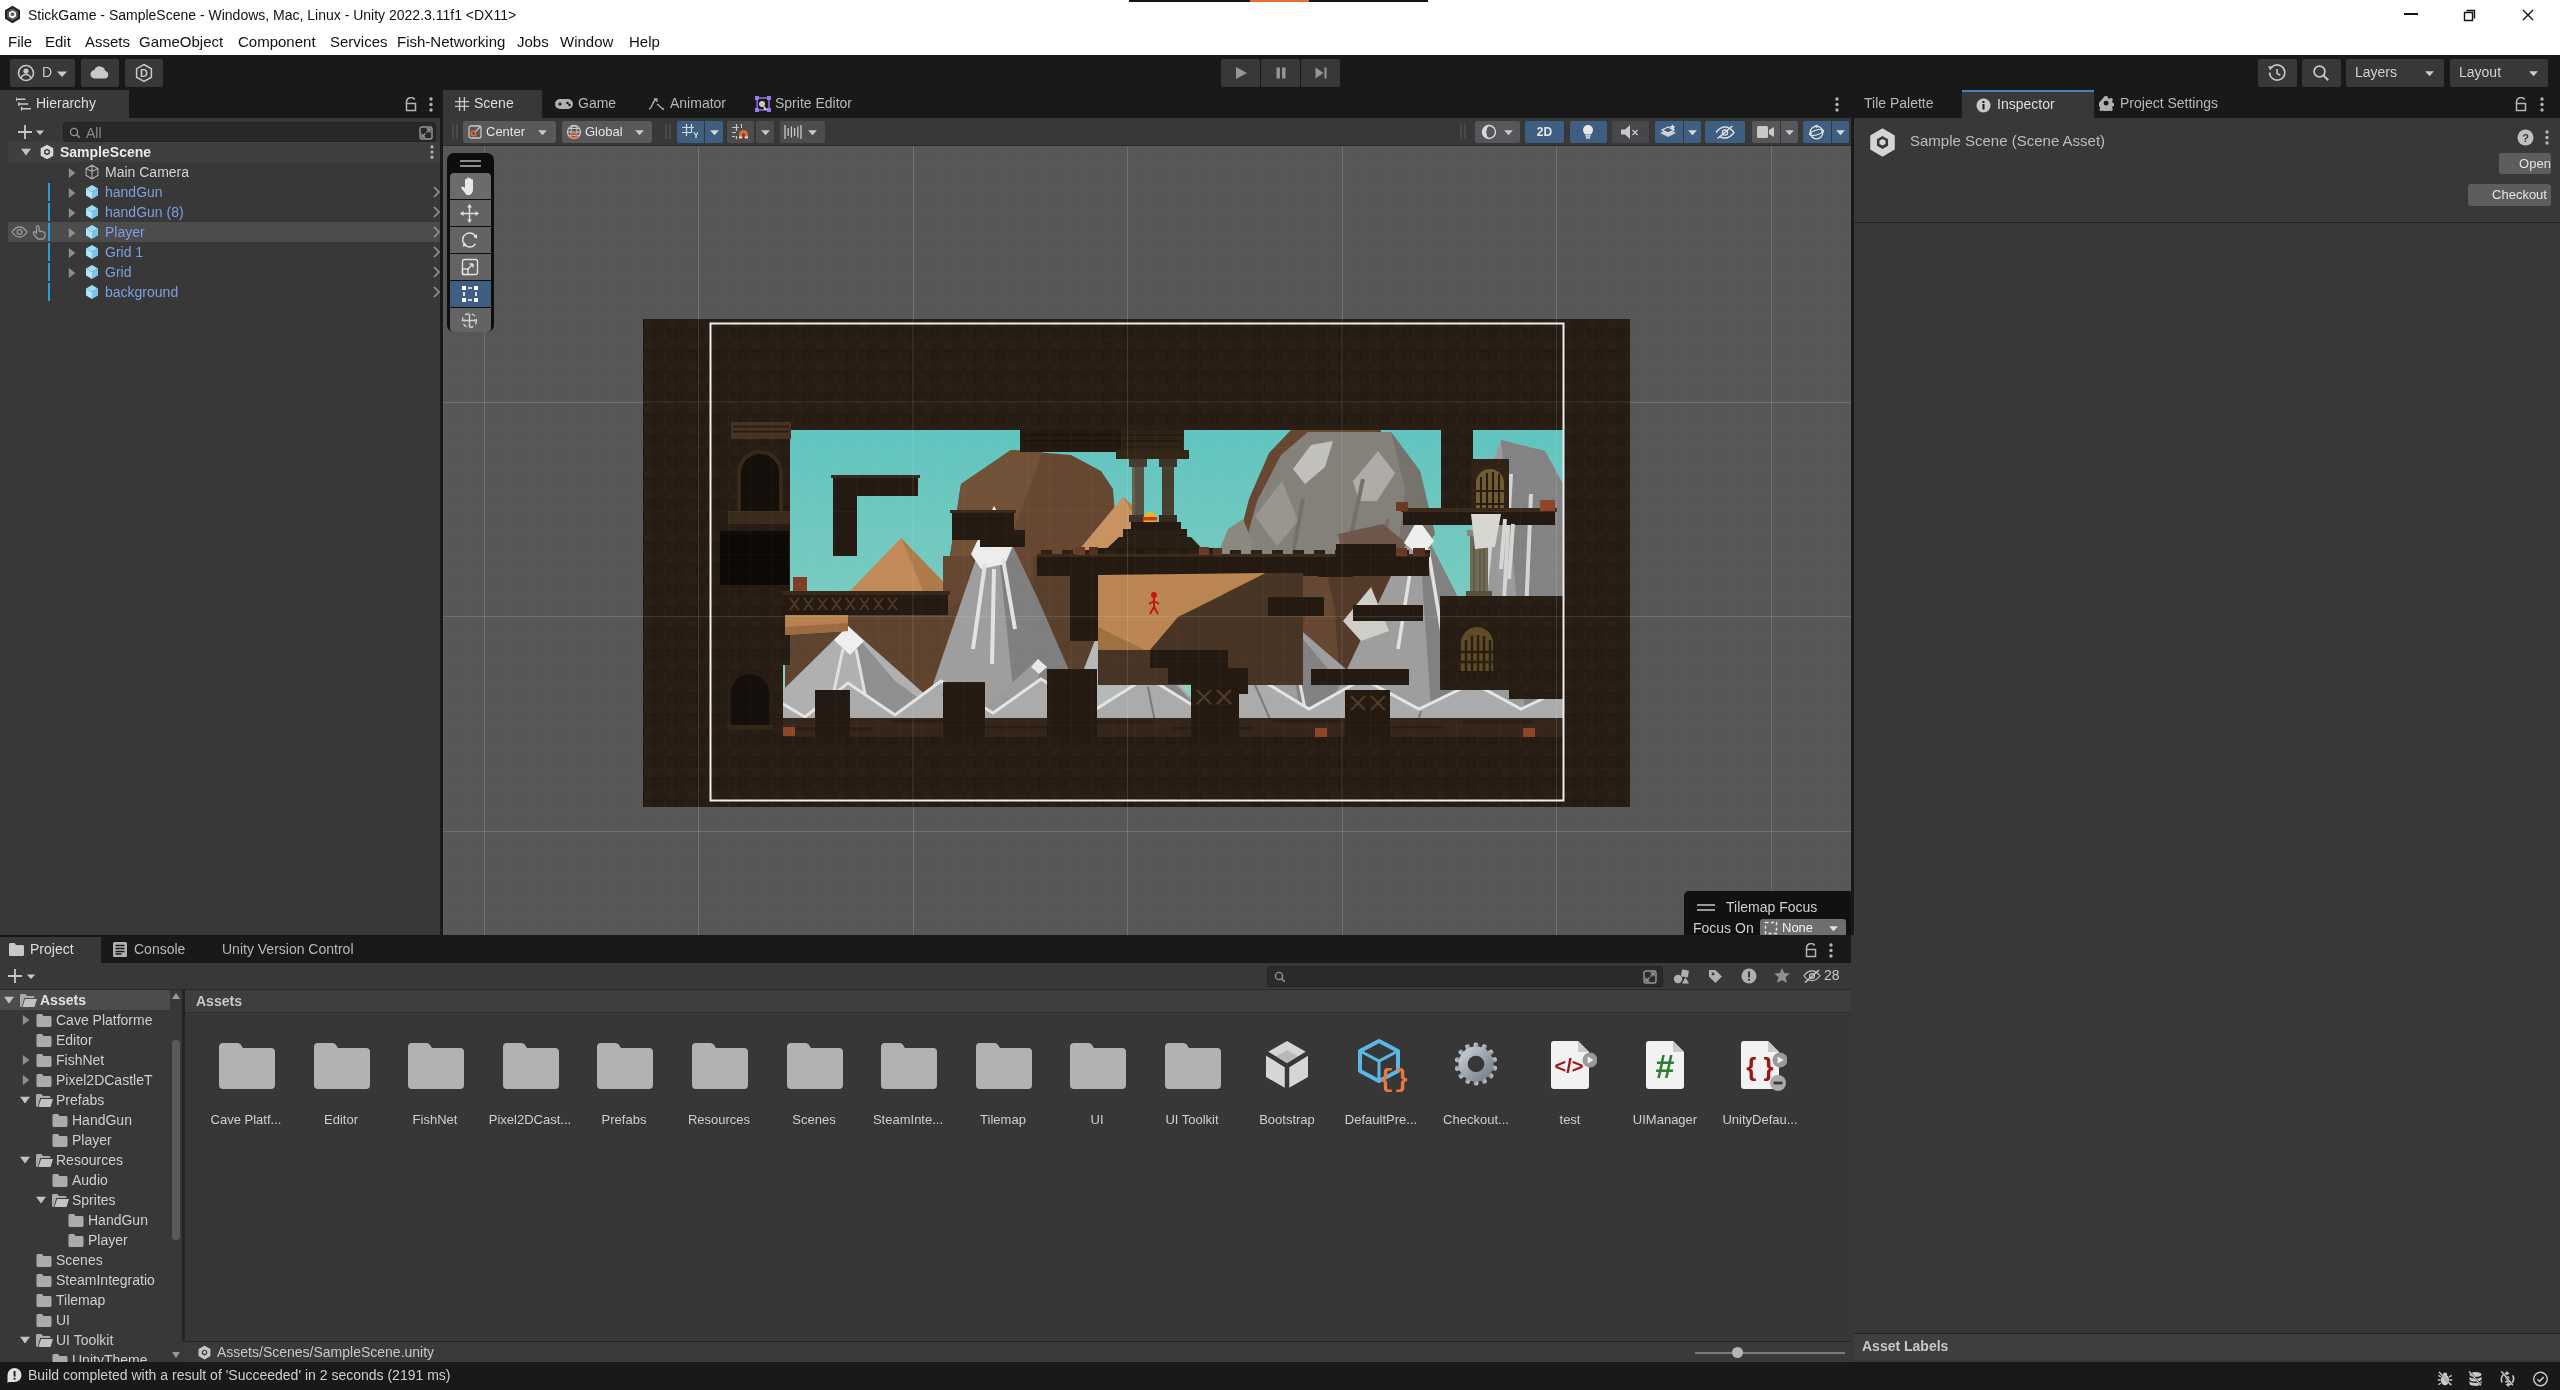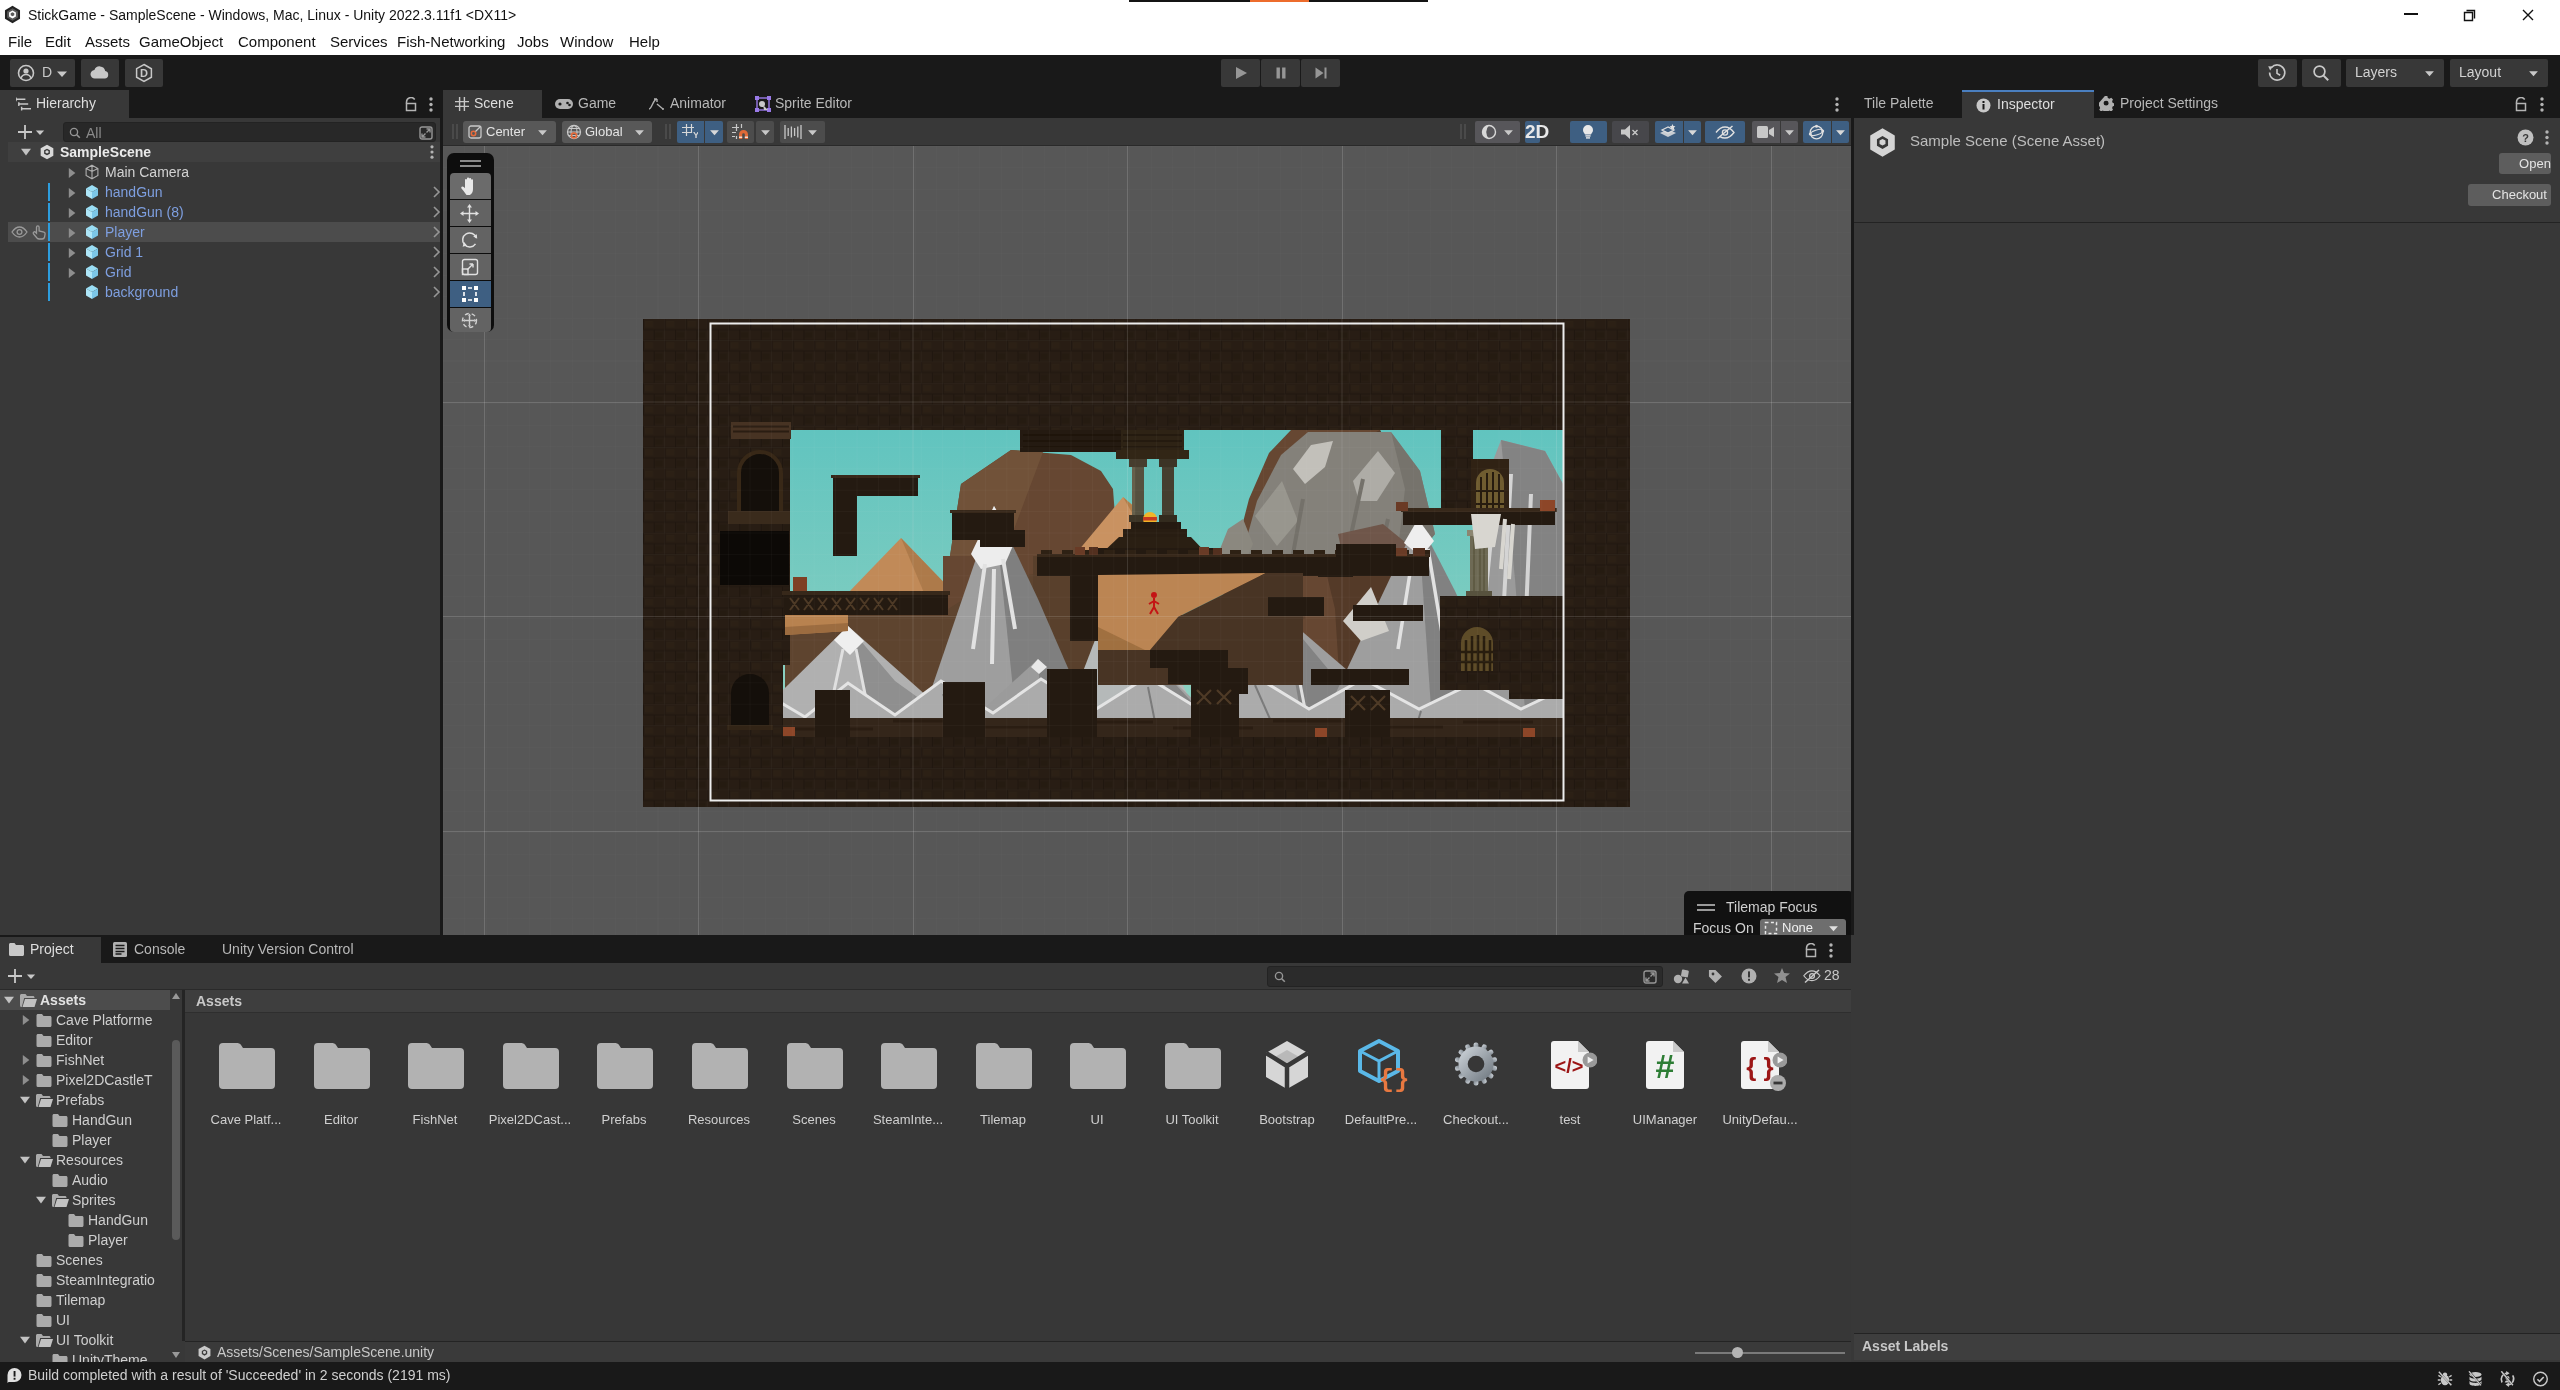--- a/index.html
+++ b/index.html
@@ -413,21 +413,21 @@
     <div class="abs" style="left:1021px;top:6px;width:2px;height:15px;background:#4a4a4a"></div>
     <div class="abs" style="left:1032px;top:3px;width:45px;height:22px;background:#57565a;border-radius:2px;">
       <svg class="icon" style="left:6px;top:3px" width="16" height="16" viewBox="0 0 16 16">
             <circle cx="8" cy="8" r="6.5" fill="none" stroke="#d8d8d8" stroke-width="1.4"></circle>
             <path d="M8 1.5a6.5 6.5 0 0 0 0 13 9 9 0 0 1 0-13z" fill="#d8d8d8"></path>
           </svg>
       <svg class="icon" style="left:28px;top:8px" width="11" height="7" viewBox="0 0 12 8">
             <path fill="#c8c8c8" d="M1 1.5h10L6 7z"></path>
           </svg>
     </div>
-    <div class="abs" style="left:1082px;top:3px;width:15px;height:22px;background:#3e5f82;border-radius:2px;color:#e8e8e8;font-weight:bold;font-size:19px;text-align:center;line-height:22px;">2D</div>
+    <div class="abs" style="left:1082px;top:3px;width:39px;height:22px;background:#3e5f82;border-radius:2px;color:#e8e8e8;font-weight:bold;font-size:12px;text-align:center;line-height:22px;">2D</div>
     <div class="abs" style="left:1127px;top:3px;width:37px;height:22px;background:#3e5f82;border-radius:2px;">
       <svg class="icon" style="left:11px;top:3px" width="14" height="16" viewBox="0 0 14 16">
             <path fill="#e8e8e8" d="M7 1a5 5 0 0 1 5 5c0 2.2-1.4 3.2-2 4.4H4c-.6-1.2-2-2.2-2-4.4a5 5 0 0 1 5-5z"></path>
             <rect x="4.4" y="11.2" width="5.2" height="1.4" fill="#e8e8e8"></rect>
             <rect x="5" y="13.2" width="4" height="1.4" fill="#e8e8e8"></rect>
           </svg>
     </div>
     <div class="abs" style="left:1169px;top:3px;width:37px;height:22px;background:#47474b;border-radius:2px;">
       <svg class="icon" style="left:9px;top:4px" width="18" height="14" viewBox="0 0 18 14">
             <path fill="#c8c8c8" d="M0 4.5h4L9 0v14L4 9.5H0z"></path>

